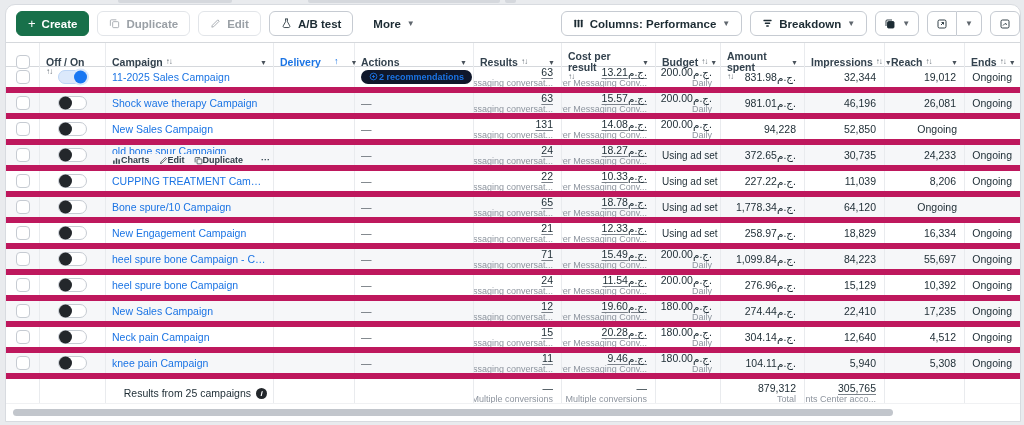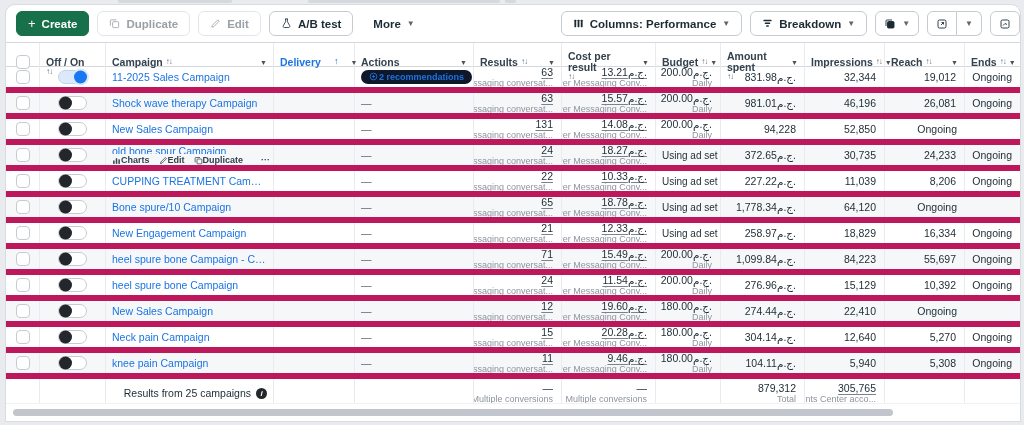--- a/index.html
+++ b/index.html
@@ -737,20 +737,23 @@
       </span>
 
     </div>
     <div class="td num">
           <span class="val"><span>274.44</span><span>ج.م.</span></span>
         </div>
     <div class="td num">
           <span class="val">22,410</span>
         </div>
     <div class="td num">
+          <span class="val">17,235</span>
+        </div>
+    <div class="td num">
           <span class="val">Ongoing</span>
         </div>
   </div>
 
   <div class="grid tr">
     <div class="td" style="align-items:center;">
           <span class="checkbox"></span>
         </div>
     <div class="td">
           <span class="toggle off">
@@ -784,21 +787,21 @@
       </span>
 
     </div>
     <div class="td num">
           <span class="val"><span>304.14</span><span>ج.م.</span></span>
         </div>
     <div class="td num">
           <span class="val">12,640</span>
         </div>
     <div class="td num">
-          <span class="val">5,270</span>
+          <span class="val">4,512</span>
         </div>
     <div class="td num">
           <span class="val">Ongoing</span>
         </div>
   </div>
 
   <div class="grid tr alt">
     <div class="td" style="align-items:center;">
           <span class="checkbox"></span>
         </div>

